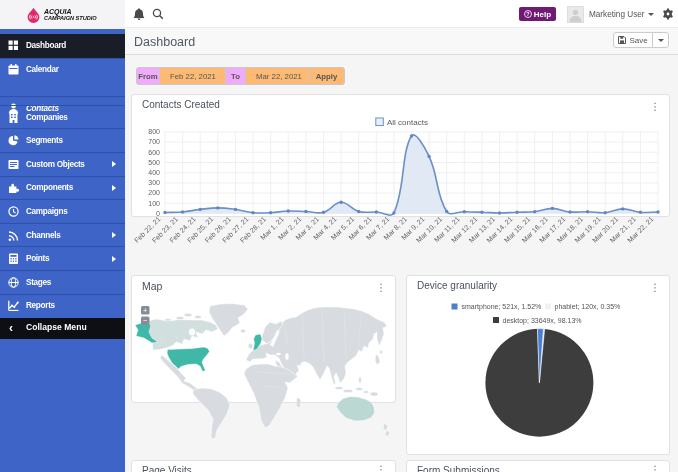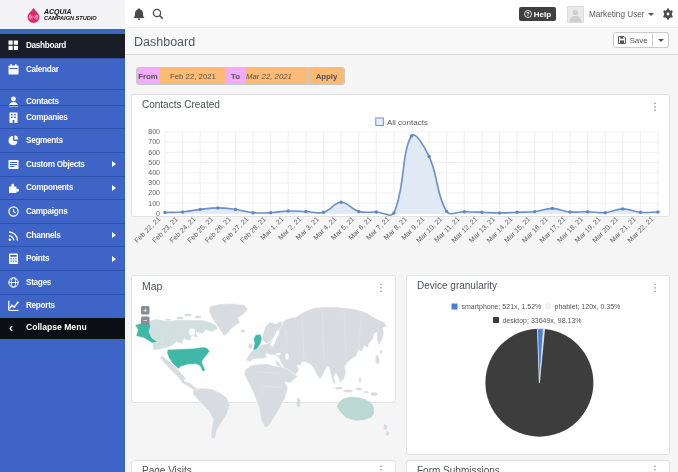--- a/index.html
+++ b/index.html
@@ -15,21 +15,21 @@
 .mi .ic { position:absolute; left:8px; width:11px; height:11px; display:flex; align-items:center; justify-content:center; }
 .mi .lbl { position:absolute; left:26px; }
 .mi .arr { position:absolute; right:9px; width:0; height:0; border-left:4px solid #fff; border-top:3.2px solid transparent; border-bottom:3.2px solid transparent; }
 .mi.active { background:#191d27; border-top:none; }
 #collapse { position:absolute; left:0; top:318px; width:125px; height:21px; background:#0d0f14; display:flex; align-items:center; color:#fff; font-size:8.6px; font-weight:bold; }
 
 #topbar { position:absolute; left:125px; top:0; width:553px; height:28px; background:#fff; border-bottom:1px solid #ebebeb; }
 #pagehead { position:absolute; left:125px; top:28px; width:553px; height:27px; background:#f8f8f9; border-bottom:1px solid #dcdcdc; }
 #pagehead h1 { font-size:12.5px; font-weight:normal; color:#4e5863; position:absolute; left:9px; top:7px; }
 .btn { background:#fff; border:1px solid #ccc; color:#555; display:flex; align-items:center; justify-content:center; }
-#helpbtn { position:absolute; left:519px; top:7px; width:37px; height:14px; background:#404040; border-radius:2px; color:#fff; font-size:8px; font-weight:bold; display:flex; align-items:center; justify-content:center; gap:2px; }
+#helpbtn { position:absolute; left:519px; top:7px; width:37px; height:14px; background:#701a75; border-radius:2px; color:#fff; font-size:8px; font-weight:bold; display:flex; align-items:center; justify-content:center; gap:2px; }
 #avatar { position:absolute; left:567px; top:6px; width:17px; height:17px; background:#e9e9e9; border:1px solid #ddd; }
 #uname { position:absolute; left:589px; top:10px; font-size:8.2px; color:#555; }
 
 .fseg { position:absolute; top:67px; height:18px; border:1px solid #c9c9c9; font-size:7.8px; color:#555; display:flex; align-items:center; justify-content:center; background:#fdba74; }
 .fseg.gray { background:#f0abfc; font-weight:bold; }
 
 .panel { position:absolute; background:#fff; border:1px solid #dfe1e3; border-radius:3px; }
 .ptitle { position:absolute; left:10px; top:4px; font-size:10px; line-height:12px; color:#4a515a; }
 .pdots { position:absolute; right:9px; top:6px; color:#666; font-size:10px; letter-spacing:0; }
 text { font-family:"Liberation Sans",sans-serif; }
@@ -72,21 +72,21 @@
         <g fill="#fff">
           <rect x="0.5" y="1.5" width="10" height="9" rx="0.8"></rect>
           <rect x="2.5" y="0" width="1.4" height="2.6"></rect>
           <rect x="7.1" y="0" width="1.4" height="2.6"></rect>
         </g>
         <rect x="1.5" y="4" width="8" height="1" fill="#3d64c6"></rect>
       </svg>
     </span>
     <span class="lbl">Calendar</span>
   </div>
-<div class="mi" style="top:89px;">
+<div class="mi" style="top:96px;font-style:italic;">
     <span class="ic">
       <svg width="11" height="11" viewBox="0 0 11 11">
         <g fill="#fff">
           <circle cx="5.5" cy="3" r="2.4"></circle>
           <path d="M0.8 10.5 C0.8 7.5 3 6 5.5 6 C8 6 10.2 7.5 10.2 10.5 Z"></path>
         </g>
       </svg>
     </span>
     <span class="lbl">Contacts</span>
   </div>
@@ -256,21 +256,21 @@
       <path d="M0.5 0.5 L6 0.5 L7.5 2 L7.5 7.5 L0.5 7.5 Z" fill="none" stroke="#555" stroke-width="1"></path>
       <rect x="2" y="4.4" width="4" height="3.1" fill="#555"></rect>
       <rect x="2.3" y="0.5" width="3" height="2.2" fill="#555"></rect>
     </svg>Save</div>
 <div class="btn" style="position:absolute;left:652px;top:32px;width:17px;height:16px;border-radius:0 3px 3px 0;">
     <span style="width:0;height:0;border-top:3.5px solid #555;border-left:3.2px solid transparent;border-right:3.2px solid transparent;"></span>
   </div>
 <div class="fseg gray" style="left:136px;width:24px;border-radius:3px 0 0 3px;">From</div>
 <div class="fseg" style="left:159px;width:67px;justify-content:flex-start;padding-left:10px;">Feb 22, 2021</div>
 <div class="fseg gray" style="left:225px;width:21px;">To</div>
-<div class="fseg" style="left:245px;width:64px;justify-content:flex-start;font-style:italic;">Mar 22, 2021</div>
+<div class="fseg" style="left:245px;width:64px;justify-content:flex-start;padding-left:10px;">Mar 22, 2021</div>
 <div class="fseg" style="left:308px;width:37px;border-radius:0 3px 3px 0;font-weight:bold;">Apply</div>
 <div class="panel" style="left:131px;top:94px;width:539px;height:123px;text-decoration:underline;">
  <div class="ptitle">Contacts Created</div>
  <div class="pdots">⋮</div>
  <svg width="537" height="150" viewBox="0 0 537 150" style="position:absolute;left:0;top:18px;overflow:visible;">
   <g transform="translate(0,-18)">
    <rect x="243.8" y="23" width="7.5" height="7.5" fill="#e9eef7" stroke="#6b93cf" stroke-width="1"></rect>
    <text x="255" y="29.8" font-size="8" fill="#595959">All contacts</text>
    <g stroke="#f0f0f0" stroke-width="1">
           <line x1="33.0" y1="36.9" x2="33.0" y2="118.5"></line>

